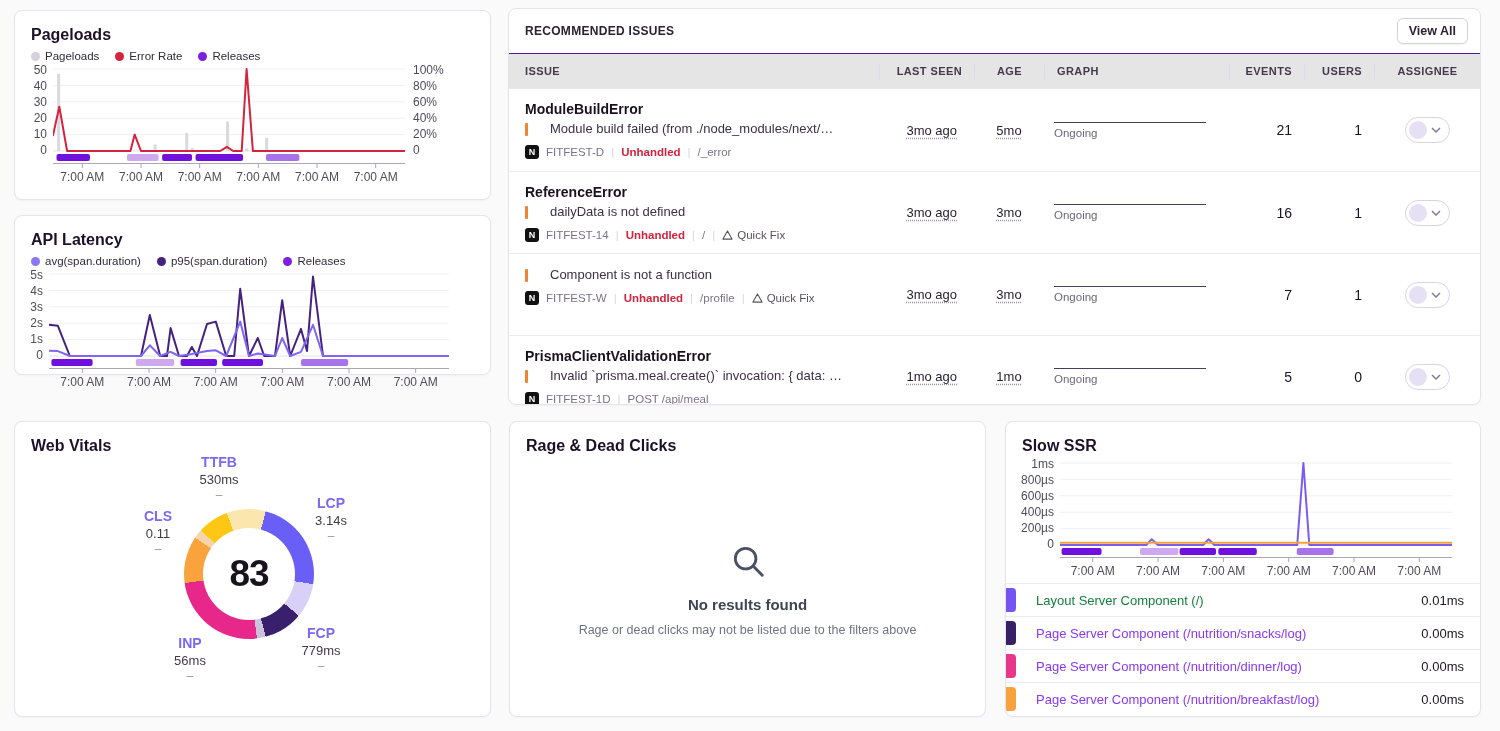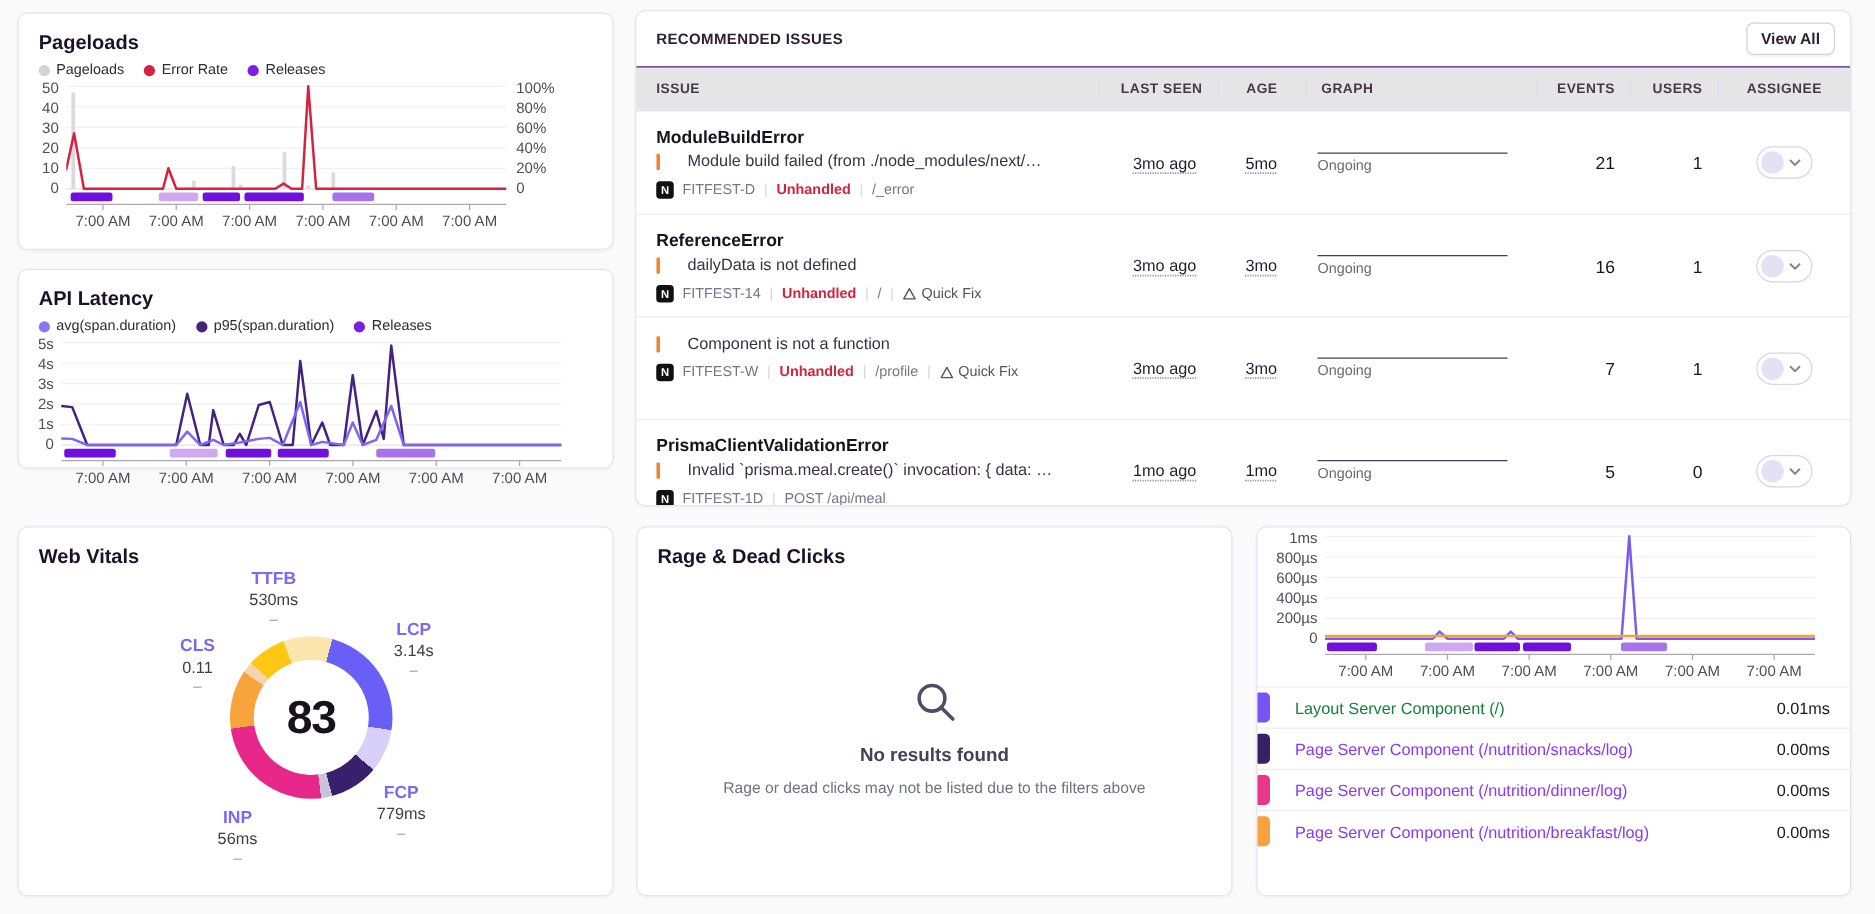--- a/index.html
+++ b/index.html
@@ -67,21 +67,21 @@
   
   .donut { position:absolute; left:169px; top:87px; width:130px; height:130px; border-radius:50%; }
   .donut-hole { position:absolute; inset:19px; background:#fff; border-radius:50%;
                 display:flex; align-items:center; justify-content:center; }
   .score { font-size:37px; font-weight:700; color:#18121c; letter-spacing:-1px; }
   .vital { position:absolute; text-align:center; width:72px; cursor:pointer; }
   .vname { font-size:14px; font-weight:700; color:#7b68f3; line-height:17px; }
   .vval { font-size:13px; color:#403a4b; line-height:17px; }
   .vdash { font-size:12px; color:#9b95a6; line-height:15px; }
   .v-ttfb { left:168px; top:32px; } .v-lcp { left:280px; top:73px; } .v-cls { left:107px; top:86px; }
-  .v-inp { left:139px; top:213px;margin-top:10px; } .v-fcp { left:270px; top:203px; }
+  .v-inp { left:139px; top:213px; } .v-fcp { left:270px; top:203px; }
 
   
   .rage-body { display:flex; flex-direction:column; align-items:center; text-align:center; margin-top:86px; }
   .nores { font-size:15px; font-weight:700; color:#3f4453; margin-top:16px; }
   .nores-sub { font-size:12.5px; color:#6d7380; width:390px; line-height:17px; margin-top:9px; }
 
   
   .ssr-list { margin-top:5px; }
   .ssr-row { display:flex; align-items:center; height:33px; border-top:1px solid #edebf2; }
   .chip { width:11px; height:24px; border-radius:2px 4px 4px 2px; margin-left:-1px; flex:none; }
@@ -424,20 +424,21 @@
     <svg width="38" height="38" viewBox="0 0 24 24">
       <circle cx="10.5" cy="10.5" r="6.5" fill="none" stroke="#4a5164" stroke-width="1.8"></circle>
       <line x1="15.5" y1="15.5" x2="21" y2="21" stroke="#4a5164" stroke-width="1.8" stroke-linecap="round"></line>
     </svg>
     <div class="nores">No results found</div>
     <div class="nores-sub">Rage or dead clicks may not be listed due to the filters above</div>
   </div>
 </div>
 
 <div class="panel" style="left:1005px; top:421px; width:476px; height:296px; overflow:hidden;">
+  <div class="ptitle">Slow SSR</div>
   <div class="chart-row">
     <div class="ylab left" style="width:46px;">
         <span>1ms</span>
         <span>800µs</span>
         <span>600µs</span>
         <span>400µs</span>
         <span>200µs</span>
         <span>0</span>
       </div>
     <svg width="392" height="102">

